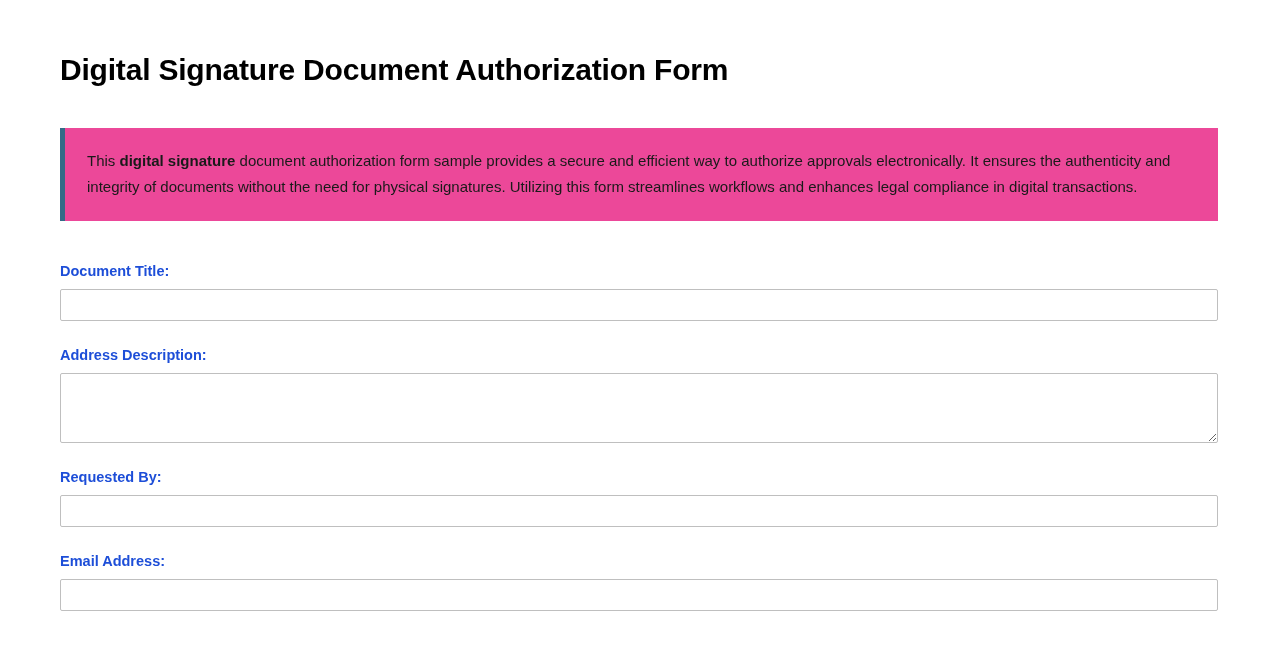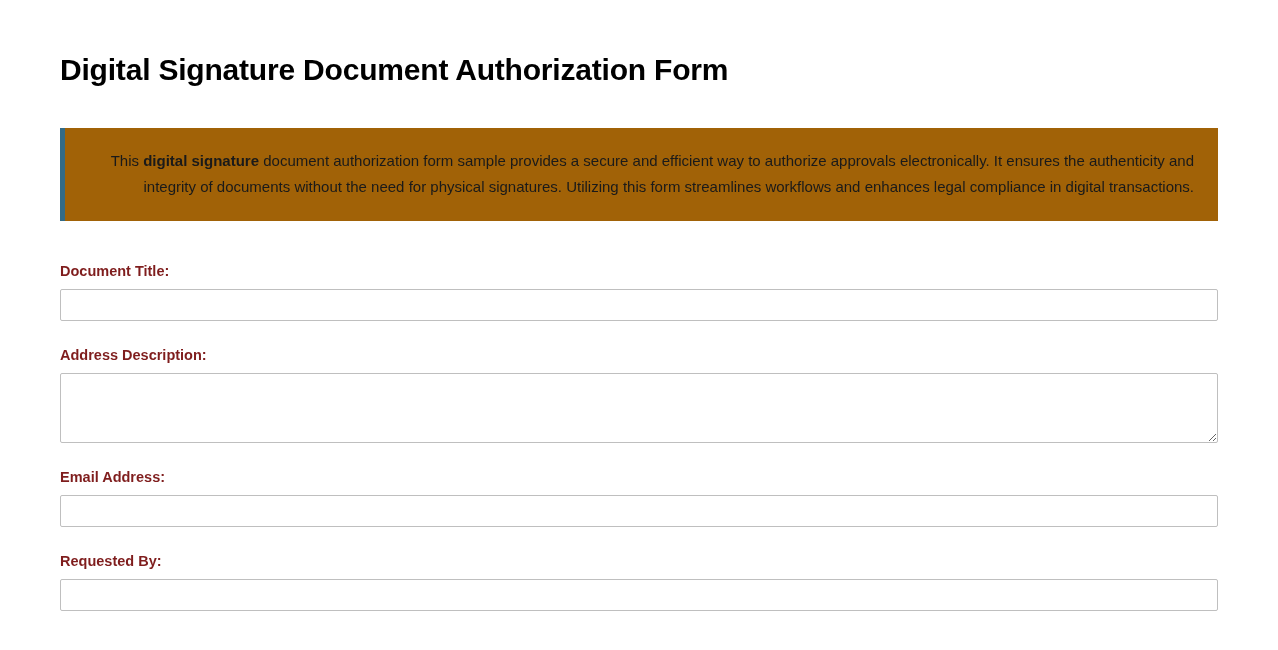--- a/index.html
+++ b/index.html
@@ -21,40 +21,39 @@
   }
   .page-title {
     font-size: 30px;
     font-weight: bold;
     letter-spacing: -0.2px;
     margin: 0 0 40px 0;
     line-height: 1.2;
     color: #000000;
   }
   .intro-callout {
-    background: #a16207;
+    background: #ec4899;
     border-left: 5px solid #336b87;
     padding: 20px 24px 22px 22px;
     margin-bottom: 42px;
     width: 1158px;
-    text-align: right;
   }
   .intro-callout p {
     margin: 0;
     font-size: 15px;
     line-height: 25.5px;
     color: #1a1a1a;
   }
   .intro-callout strong { font-weight: bold; }
   .field-group { margin-bottom: 26px; }
   .field-label {
     display: block;
     font-size: 14.5px;
     font-weight: bold;
-    color: #7f1d1d;
+    color: #1d4ed8;
     margin-bottom: 10px;
   }
   .text-input {
     display: block;
     width: 1158px;
     height: 32px;
     border: 1px solid #bfbfbf;
     border-radius: 2px;
     background: #ffffff;
     font-family: "Liberation Sans", sans-serif;
@@ -95,22 +94,22 @@
     <label class="field-label">Document Title:</label>
     <input class="text-input" type="text" value="" placeholder="" style="">
   </div>
 
   <div class="field-group">
     <label class="field-label">Address Description:</label>
     <textarea class="textarea-input" placeholder="" style=""></textarea>
   </div>
 
   <div class="field-group">
-    <label class="field-label">Email Address:</label>
+    <label class="field-label">Requested By:</label>
     <input class="text-input" type="text" value="" placeholder="" style="">
   </div>
 
   <div class="field-group">
-    <label class="field-label">Requested By:</label>
+    <label class="field-label">Email Address:</label>
     <input class="text-input" type="text" value="" placeholder="" style="">
   </div>
 
 </div>
 
 </body></html>

